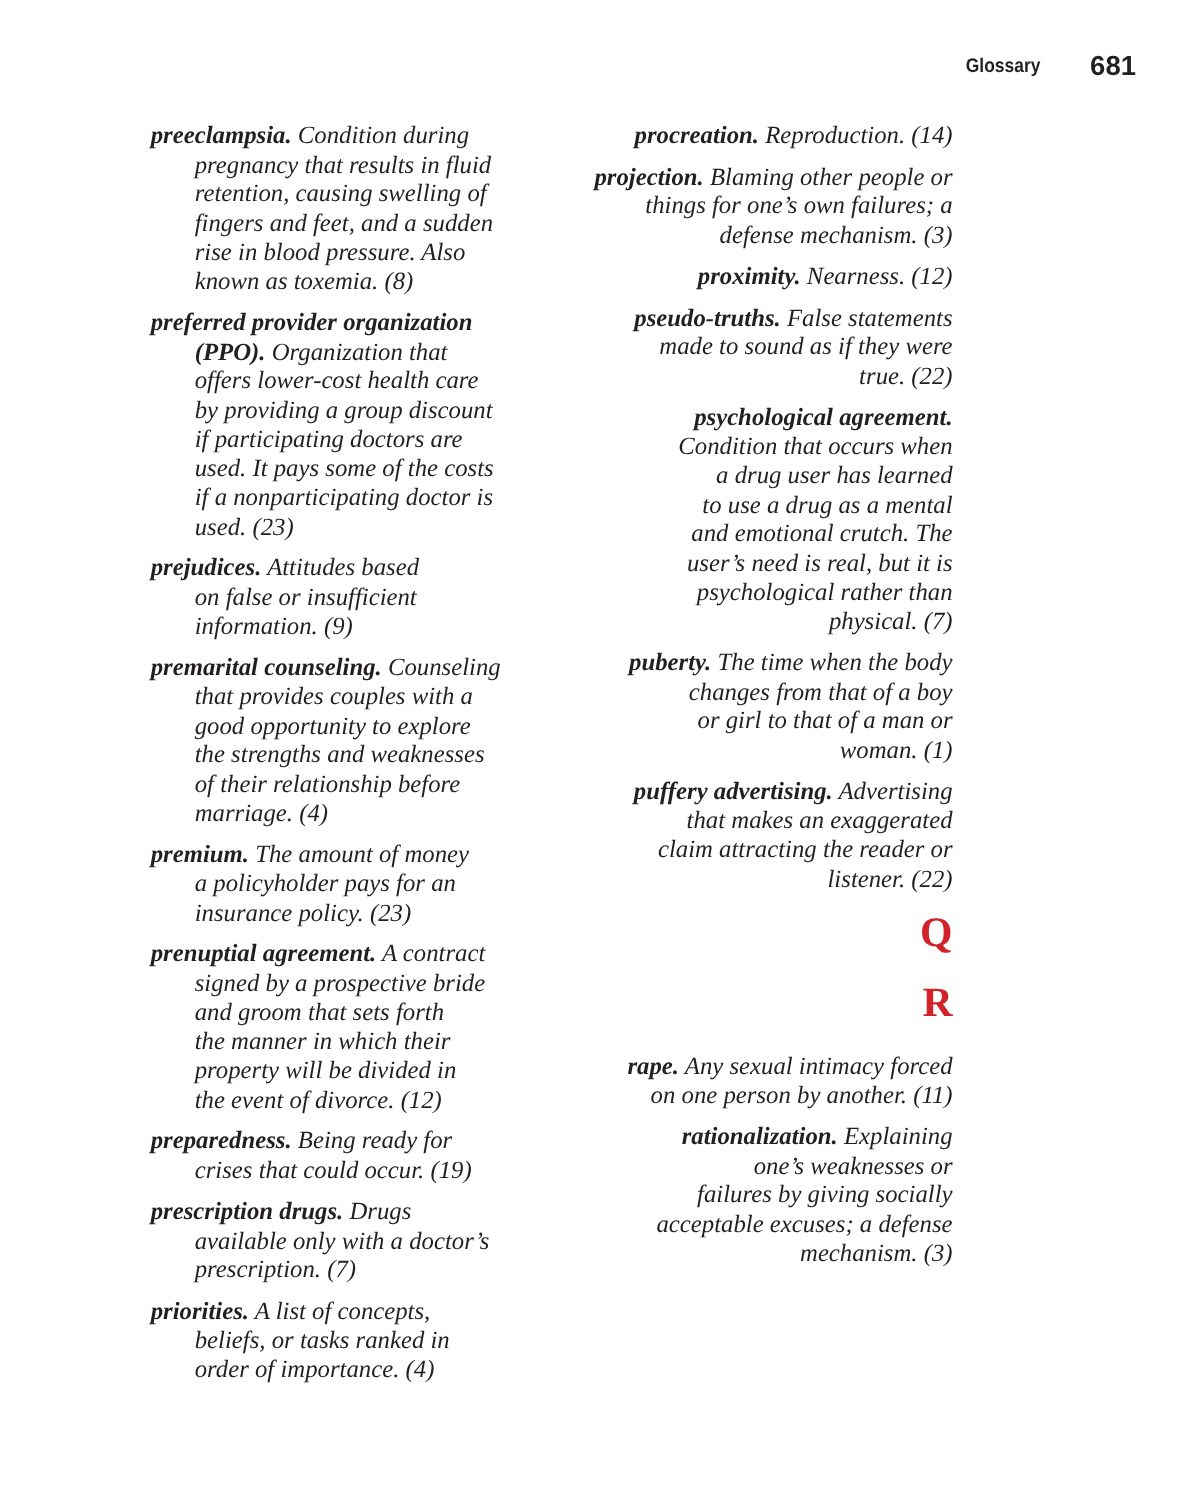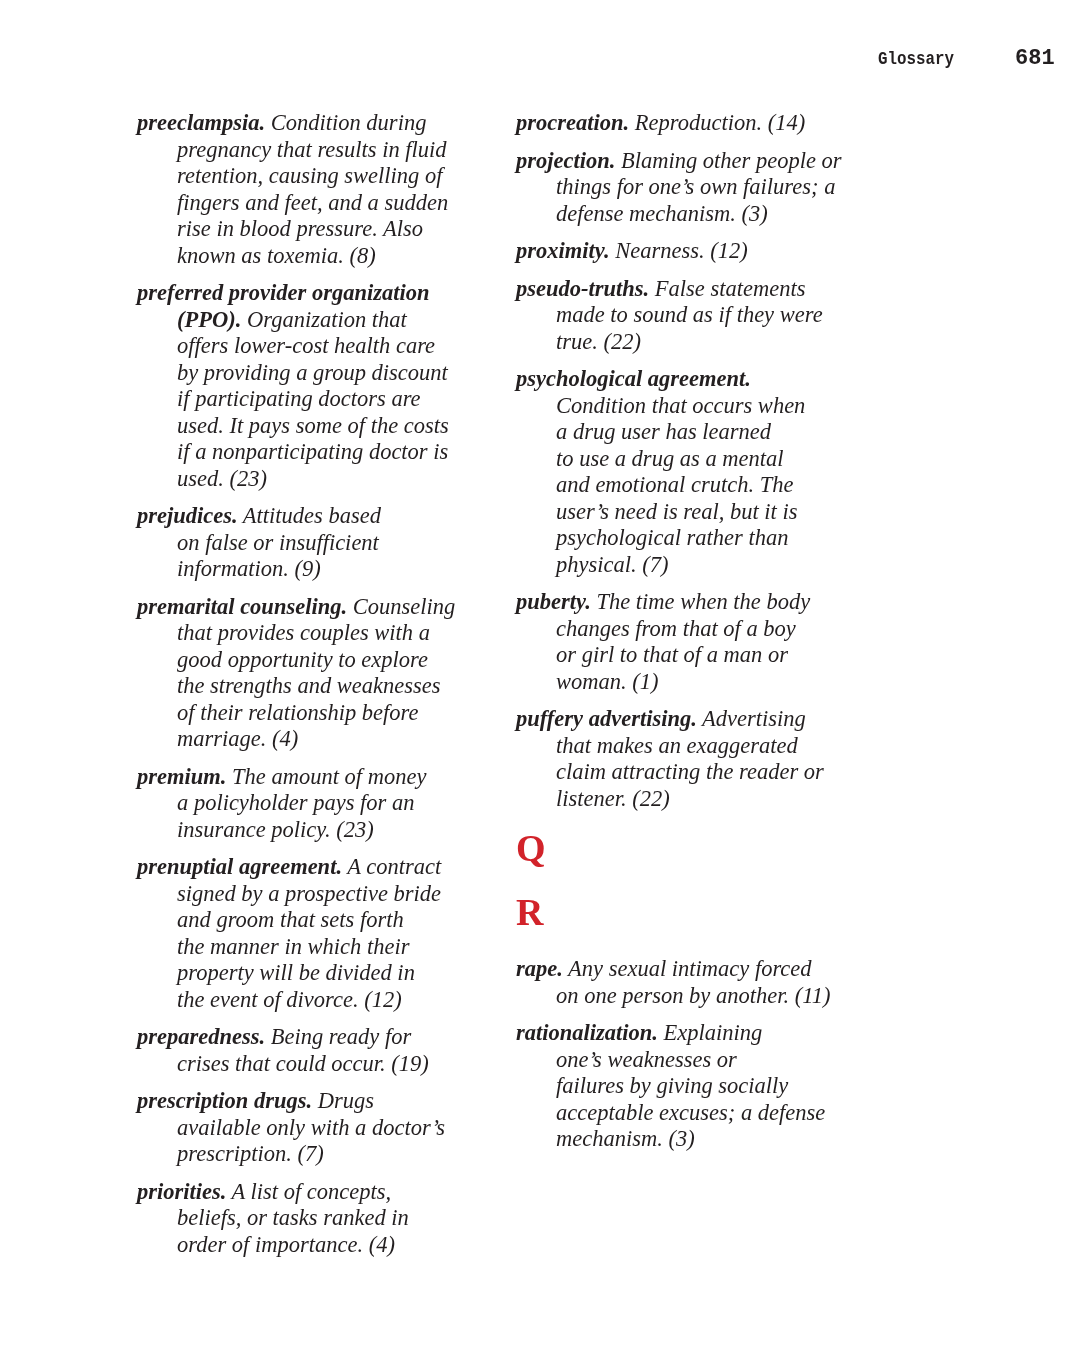--- a/index.html
+++ b/index.html
@@ -1,22 +1,22 @@
 <!DOCTYPE html>
 <html><head>
 <meta charset="utf-8">
 <style>
   html, body { margin:0; padding:0; background:#ffffff; }
   body { width:1088px; height:1361px; position:relative; overflow:hidden; }
-  .header { position:absolute; top:46px; left:0; width:1088px; height:30px; font-family:Liberation Mono, monospace; color:#231f20; }
+  .header { position:absolute; top:46px; left:0; width:1088px; height:30px; font-family:Liberation Sans, sans-serif; color:#231f20; }
   .header .section { position:absolute; left:878px; top:3px; font-size:18px; font-weight:bold; transform:scaleX(0.88); transform-origin:left; }
-  .header .page { position:absolute; left:1015px; top:0px; font-size:22px; font-weight:bold; }
+  .header .page { position:absolute; left:991px; top:0px; font-size:25px; font-weight:bold; }
   .col { position:absolute; top:110px; font-family:"Liberation Serif", serif; color:#231f20; font-size:22.5px; line-height:26.5px; }
   .col.left { left:137px; width:350px; }
-  .col.right { left:516px; width:350px; }
+  .col.right { left:516px; width:350px;text-align:right; }
   .entry { padding-left:40px; text-indent:-40px; margin:0 0 11px 0; white-space:pre-line;font-style:italic; }
   .term { font-weight:bold; }
   .letter { font-family:"Liberation Serif", serif; font-weight:bold; color:#d2232a; font-size:38px; line-height:40px; margin:16px 0 24px 0; }
 </style>
 </head>
 <body>
 
 <div class="header">
   <span class="section">Glossary</span>
   <span class="page">681</span>

